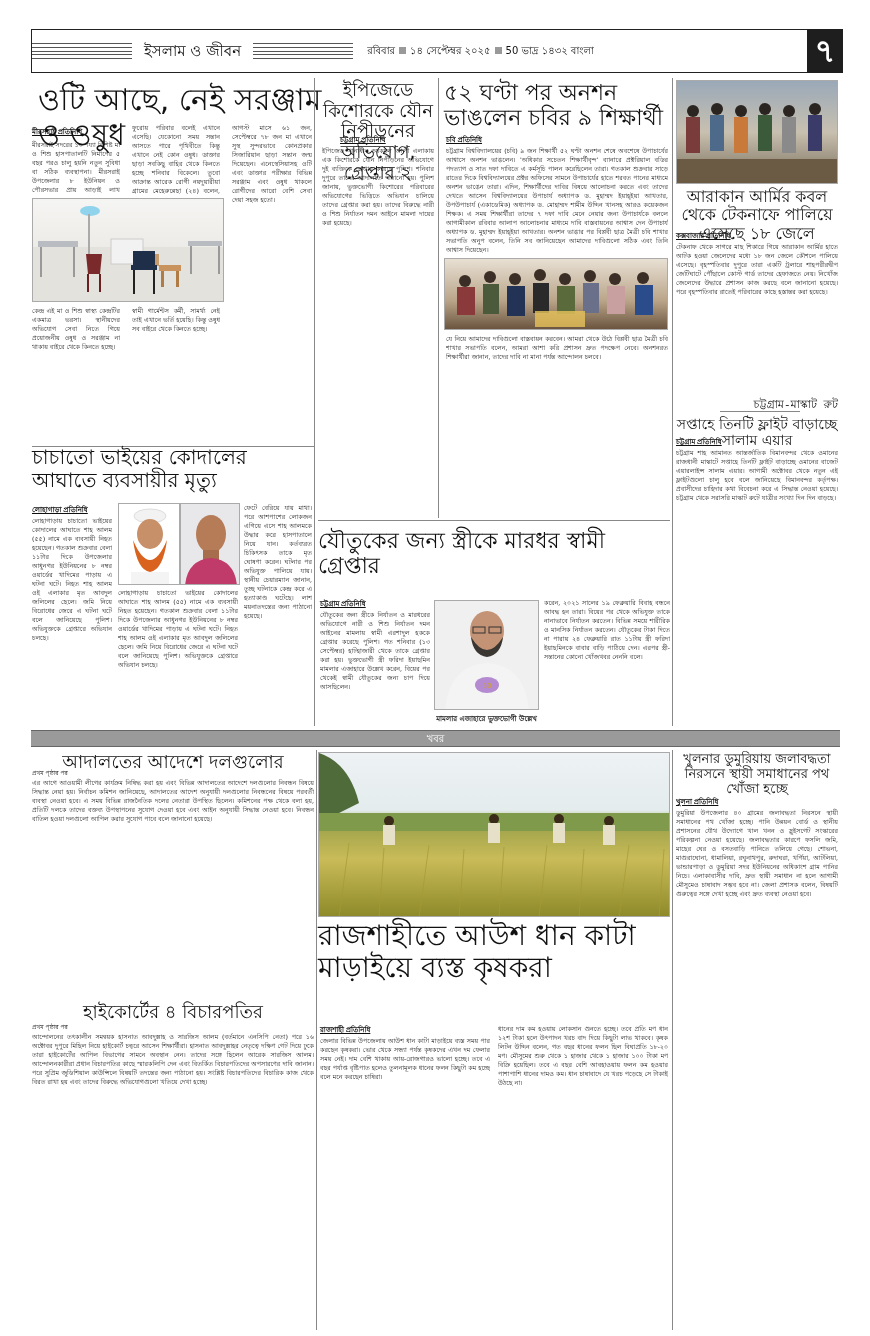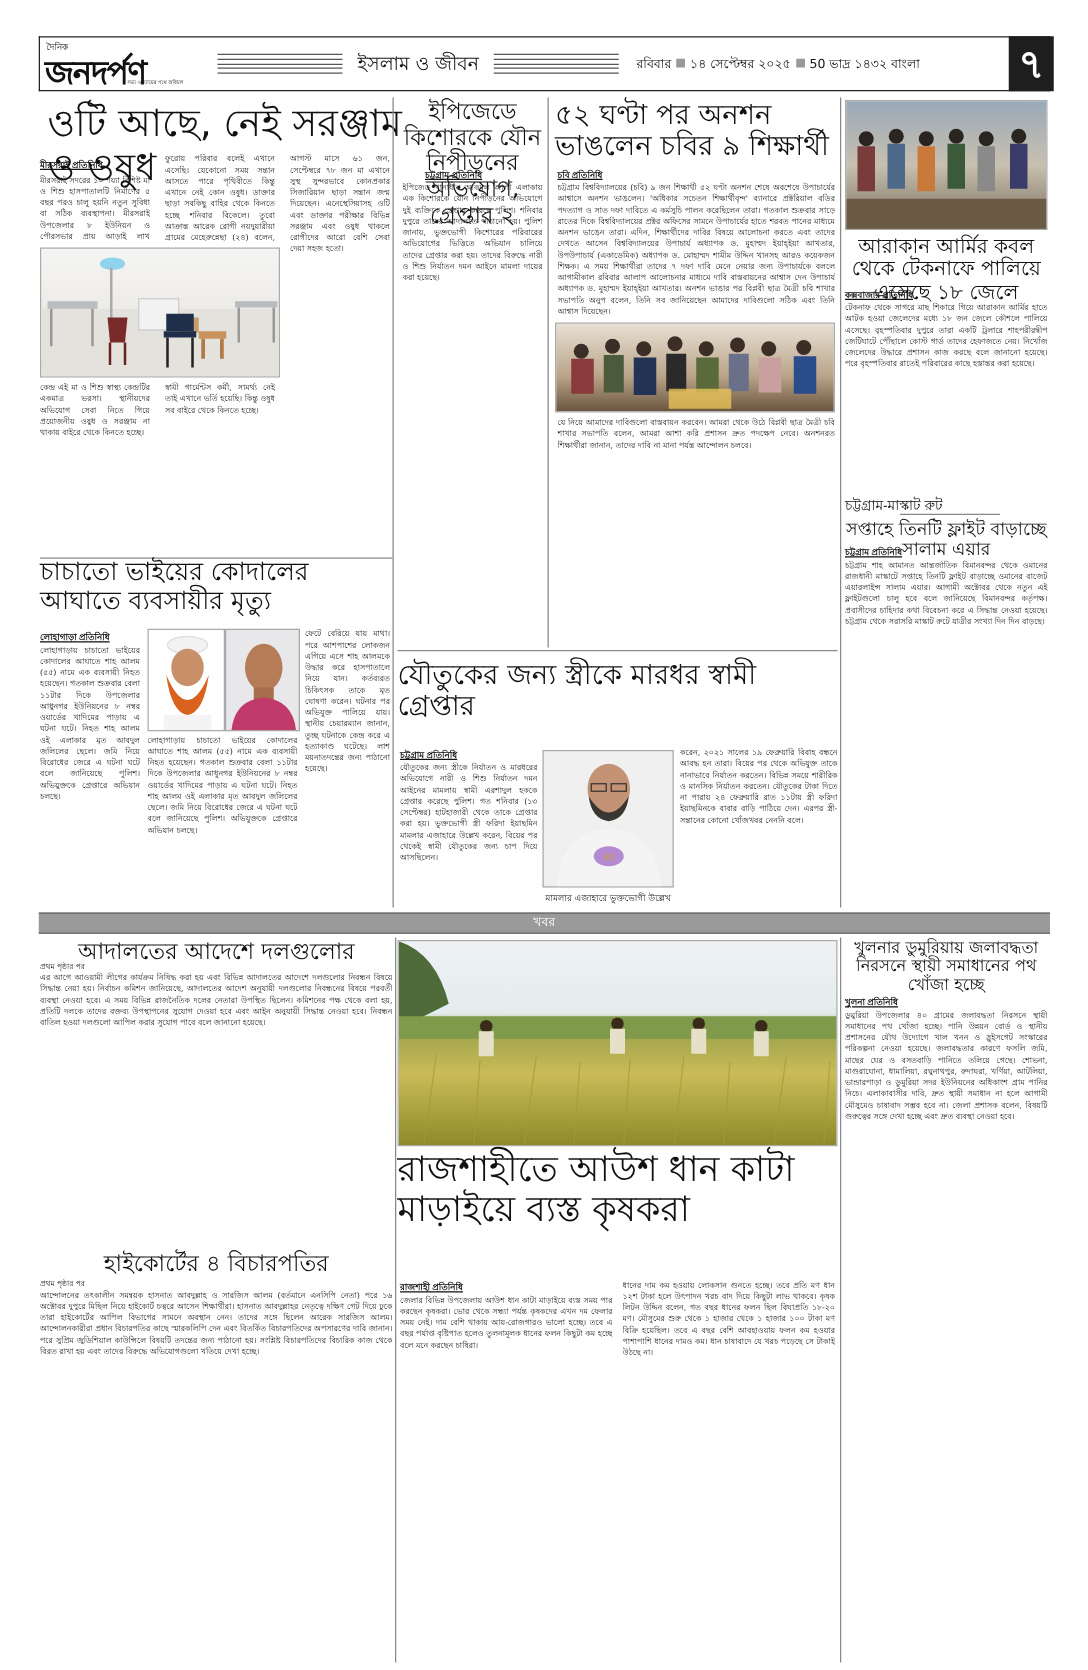--- a/index.html
+++ b/index.html
@@ -22,32 +22,27 @@
   .hl-xl { font-size: 30px; }
   .hl-l { font-size: 24px; text-align: left; }
   .hl-m { font-size: 17px; text-align: center; }
   .hl-s { font-size: 18px; text-align: center; }
   .byline { font-size: 7px; text-decoration: underline; font-weight: bold; font-family: Liberation Serif, serif; }
   .body { font-size: 6.3px; line-height: 9px; text-align: justify; color: #222; overflow: hidden; }
   .col-rule { position: absolute; width: 1px; background: #888; }
   .hr { position: absolute; height: 1px; background: #888; }
   
   .photo { position: absolute; border: 1px solid #aaa; overflow: hidden; }
-  .caption { font-size: 7px; text-align: center; color: #222; }
+  .caption { font-size: 7px; text-align: center; color: #222; font-weight: bold; }
   .band { left: 31px; top: 730px; width: 809px; height: 17px; background: #9a9a9a; border-top: 1px solid #666; border-bottom: 1px solid #666; color: #fff; font-size: 10px; text-align: center; line-height: 15px; font-family: "DejaVu Sans", sans-serif; }
 </style>
 </head>
 <body>
 
 <div class="abs masthead">
-  <div class="logo">
-    <span class="small">দৈনিক</span>
-    <span class="big">জনদর্পণ</span>
-    <span class="tag">সত্য ও ন্যায়ের পথে অবিচল</span>
-  </div>
   <div class="rules" style="width:100px">
       <i></i>
       <i></i>
       <i></i>
       <i></i>
       <i></i>
     </div>
   <div class="section-title">ইসলাম ও জীবন</div>
   <div class="rules" style="width:100px">
       <i></i>
@@ -146,21 +141,21 @@
     <rect x="81" y="34" width="14" height="36" fill="#3a5a3a"></rect>
       <rect x="105" y="36" width="14" height="36" fill="#8a8a8a"></rect>
       <rect x="131" y="34" width="14" height="36" fill="#3b3b6a"></rect>
     <rect x="0" y="78" width="162" height="26" fill="#6b5a44"></rect>
   </svg>
 </div>
 <h2 class="abs hl-m" style="left:676px;top:188px;width:162px;font-size:16px;">আরাকান আর্মির কবল থেকে টেকনাফে পালিয়ে এসেছে ১৮ জেলে</h2>
 <div class="abs byline" style="left:676px;top:230px;">কক্সবাজার প্রতিনিধি</div>
 <div class="abs body" style="left:676px;top:242px;width:162px;height:152px;">টেকনাফ থেকে সাগরে মাছ শিকারে গিয়ে আরাকান আর্মির হাতে আটক হওয়া জেলেদের মধ্যে ১৮ জন জেলে কৌশলে পালিয়ে এসেছে। বৃহস্পতিবার দুপুরে তারা একটি ট্রলারে শাহপরীরদ্বীপ জেটিঘাটে পৌঁছালে কোস্ট গার্ড তাদের হেফাজতে নেয়। নিখোঁজ জেলেদের উদ্ধারে প্রশাসন কাজ করছে বলে জানানো হয়েছে। পরে বৃহস্পতিবার রাতেই পরিবারের কাছে হস্তান্তর করা হয়েছে।</div>
 
-<div class="abs" style="left:676px;top:396px;width:162px;text-align:left;font-size:11px;font-family:Liberation Sans, sans-serif;">চট্টগ্রাম-মাস্কাট রুট</div>
+<div class="abs" style="left:676px;top:396px;width:162px;text-align:right;font-size:11px;font-family:Liberation Mono, monospace;">চট্টগ্রাম-মাস্কাট রুট</div>
 <div class="hr" style="left:720px;top:411px;width:80px;"></div>
 <h2 class="abs hl-m" style="left:676px;top:416px;width:162px;font-size:14px;">সপ্তাহে তিনটি ফ্লাইট বাড়াচ্ছে সালাম এয়ার</h2>
 <div class="abs byline" style="left:676px;top:436px;">চট্টগ্রাম প্রতিনিধি</div>
 <div class="abs body" style="left:676px;top:448px;width:162px;height:276px;">চট্টগ্রাম শাহ আমানত আন্তর্জাতিক বিমানবন্দর থেকে ওমানের রাজধানী মাস্কাটে সপ্তাহে তিনটি ফ্লাইট বাড়াচ্ছে ওমানের বাজেট এয়ারলাইন্স সালাম এয়ার। আগামী অক্টোবর থেকে নতুন এই ফ্লাইটগুলো চালু হবে বলে জানিয়েছে বিমানবন্দর কর্তৃপক্ষ। প্রবাসীদের চাহিদার কথা বিবেচনা করে এ সিদ্ধান্ত নেওয়া হয়েছে। চট্টগ্রাম থেকে সরাসরি মাস্কাট রুটে যাত্রীর সংখ্যা দিন দিন বাড়ছে।</div>
 
 <div class="hr" style="left:32px;top:446px;width:282px;"></div>
 <h2 class="abs hl-l" style="left:32px;top:446px;width:282px;font-size:20px;">চাচাতো ভাইয়ের কোদালের আঘাতে ব্যবসায়ীর মৃত্যু</h2>
 <div class="abs byline" style="left:32px;top:504px;">লোহাগাড়া প্রতিনিধি</div>
 <div class="abs body" style="left:32px;top:516px;width:80px;height:210px;">লোহাগাড়ায় চাচাতো ভাইয়ের কোদালের আঘাতে শাহ আলম (৫৫) নামে এক ব্যবসায়ী নিহত হয়েছেন। গতকাল শুক্রবার বেলা ১১টার দিকে উপজেলার আধুনগর ইউনিয়নের ৮ নম্বর ওয়ার্ডের খাদিমের পাড়ায় এ ঘটনা ঘটে। নিহত শাহ আলম ওই এলাকার মৃত আবদুল জলিলের ছেলে। জমি নিয়ে বিরোধের জেরে এ ঘটনা ঘটে বলে জানিয়েছে পুলিশ। অভিযুক্তকে গ্রেপ্তারে অভিযান চলছে।</div>
 <div class="photo" style="left:118px;top:503px;width:62px;height:82px;background:#fff;">

